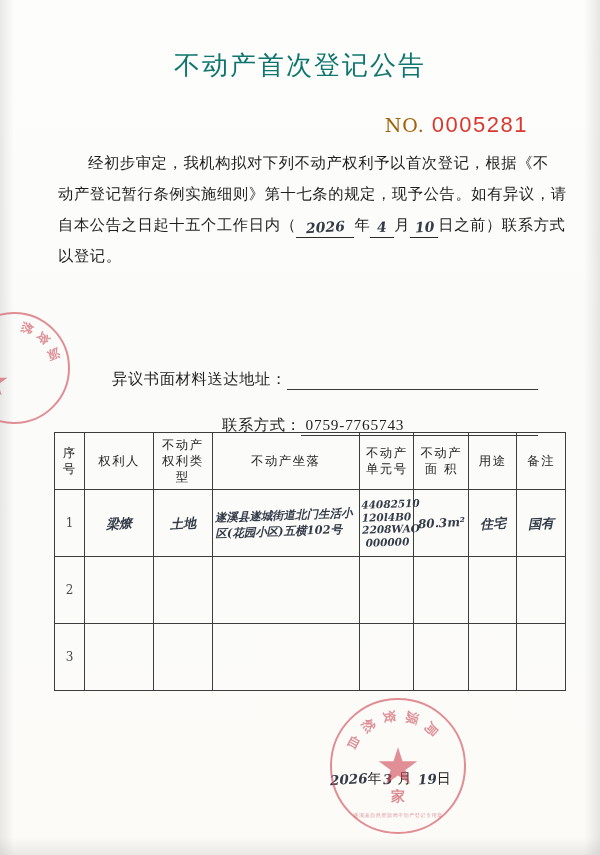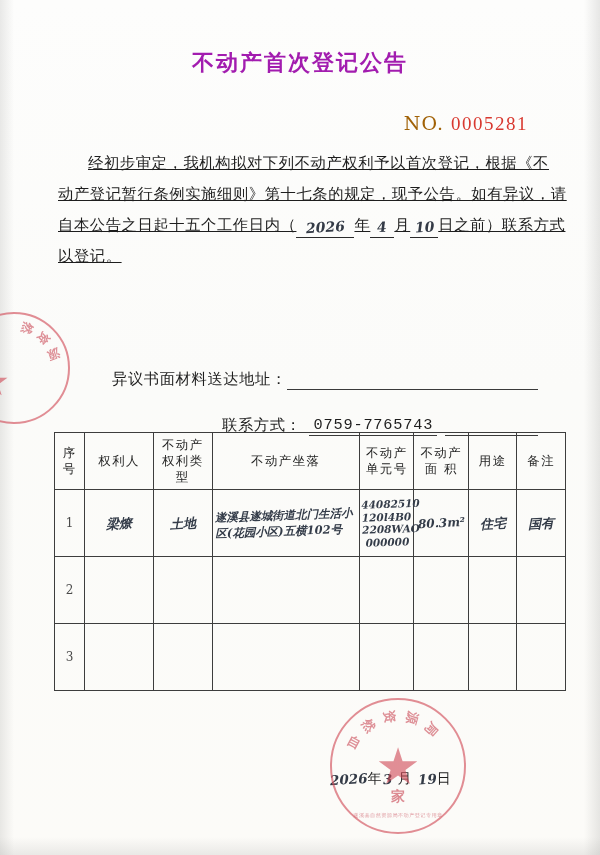--- a/index.html
+++ b/index.html
@@ -49,59 +49,59 @@
     z-index: 4;
   }
 
   
   .doc-title {
     position: absolute;
     left: 0; right: 0;
     top: 48px;
     text-align: center;
     font-family: "DejaVu Sans", "Liberation Sans", sans-serif;
-    font-size: 22px;
-    font-weight: 700;
+    font-size: 26px;
+    font-weight: 400;
     letter-spacing: 2px;
-    color: #a21caf;
+    color: #0f766e;
   }
 
   
   .serial-row {
     position: absolute;
     top: 112px;
     right: 72px;
     font-family: "DejaVu Serif", "Liberation Serif", serif;
     font-size: 19px;
     letter-spacing: 1px;
     display: flex;
     align-items: baseline;
     gap: 7px;
   }
   .serial-label { color: #a16207; }
   .serial-value {
     color: #d8382f;
-    font-family: Liberation Serif, serif;
-    font-size: 19px;
+    font-family: Liberation Sans, sans-serif;
+    font-size: 22px;
     letter-spacing: 1.5px;
   }
 
   
   .body-block {
     position: absolute;
     left: 58px;
     right: 54px;
     top: 148px;
     font-size: 15.3px;
     line-height: 31px;
     letter-spacing: 0.6px;
     color: #1e1e1e;
     text-align: justify;
   }
-  .body-line { white-space: nowrap; text-decoration: underline; }
+  .body-line { white-space: nowrap; }
   .indent { padding-left: 30px; }
 
   
   .hand {
     font-family: "DejaVu Serif", "Liberation Serif", serif;
     font-style: italic;
     font-weight: 600;
     color: #333a46;
     transform: rotate(-3.5deg);
     display: inline-block;
@@ -133,23 +133,23 @@
     border-bottom: 1.2px solid #3a3a3a;
     padding: 0 4px 1px 4px;
     white-space: nowrap;
   }
   .field-line .f-tail {
     border-bottom: 1.2px solid #3a3a3a;
     flex: 1;
     height: 1px;
   }
   #address-line { left: 112px; right: 62px; top: 332px; }
-  #contact-line { left: 222px; right: 62px; top: 378px; gap: 8px; }
+  #contact-line { left: 222px; right: 62px; top: 378px; }
   .f-value-mono {
-    font-family: Liberation Mono, monospace;
+    font-family: Liberation Serif, serif;
     letter-spacing: 0.8px;
   }
 
   
   .reg-table {
     position: absolute;
     left: 46px;
     top: 432px;
     width: 512px;
     border-collapse: collapse;

